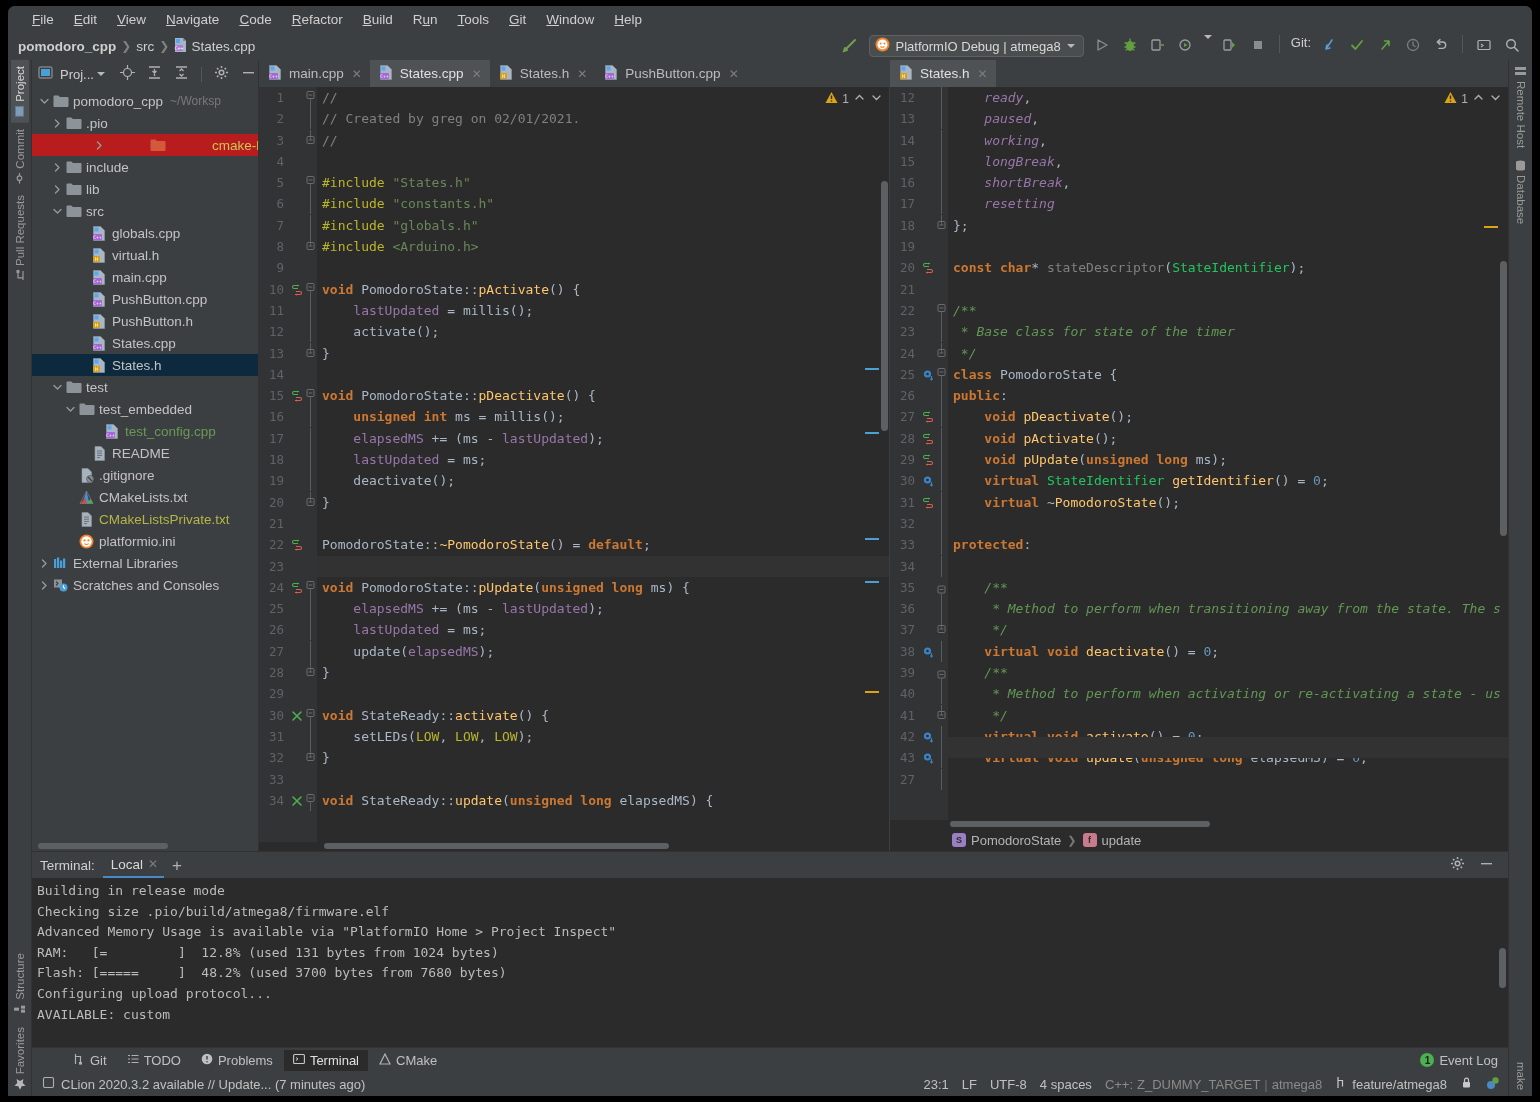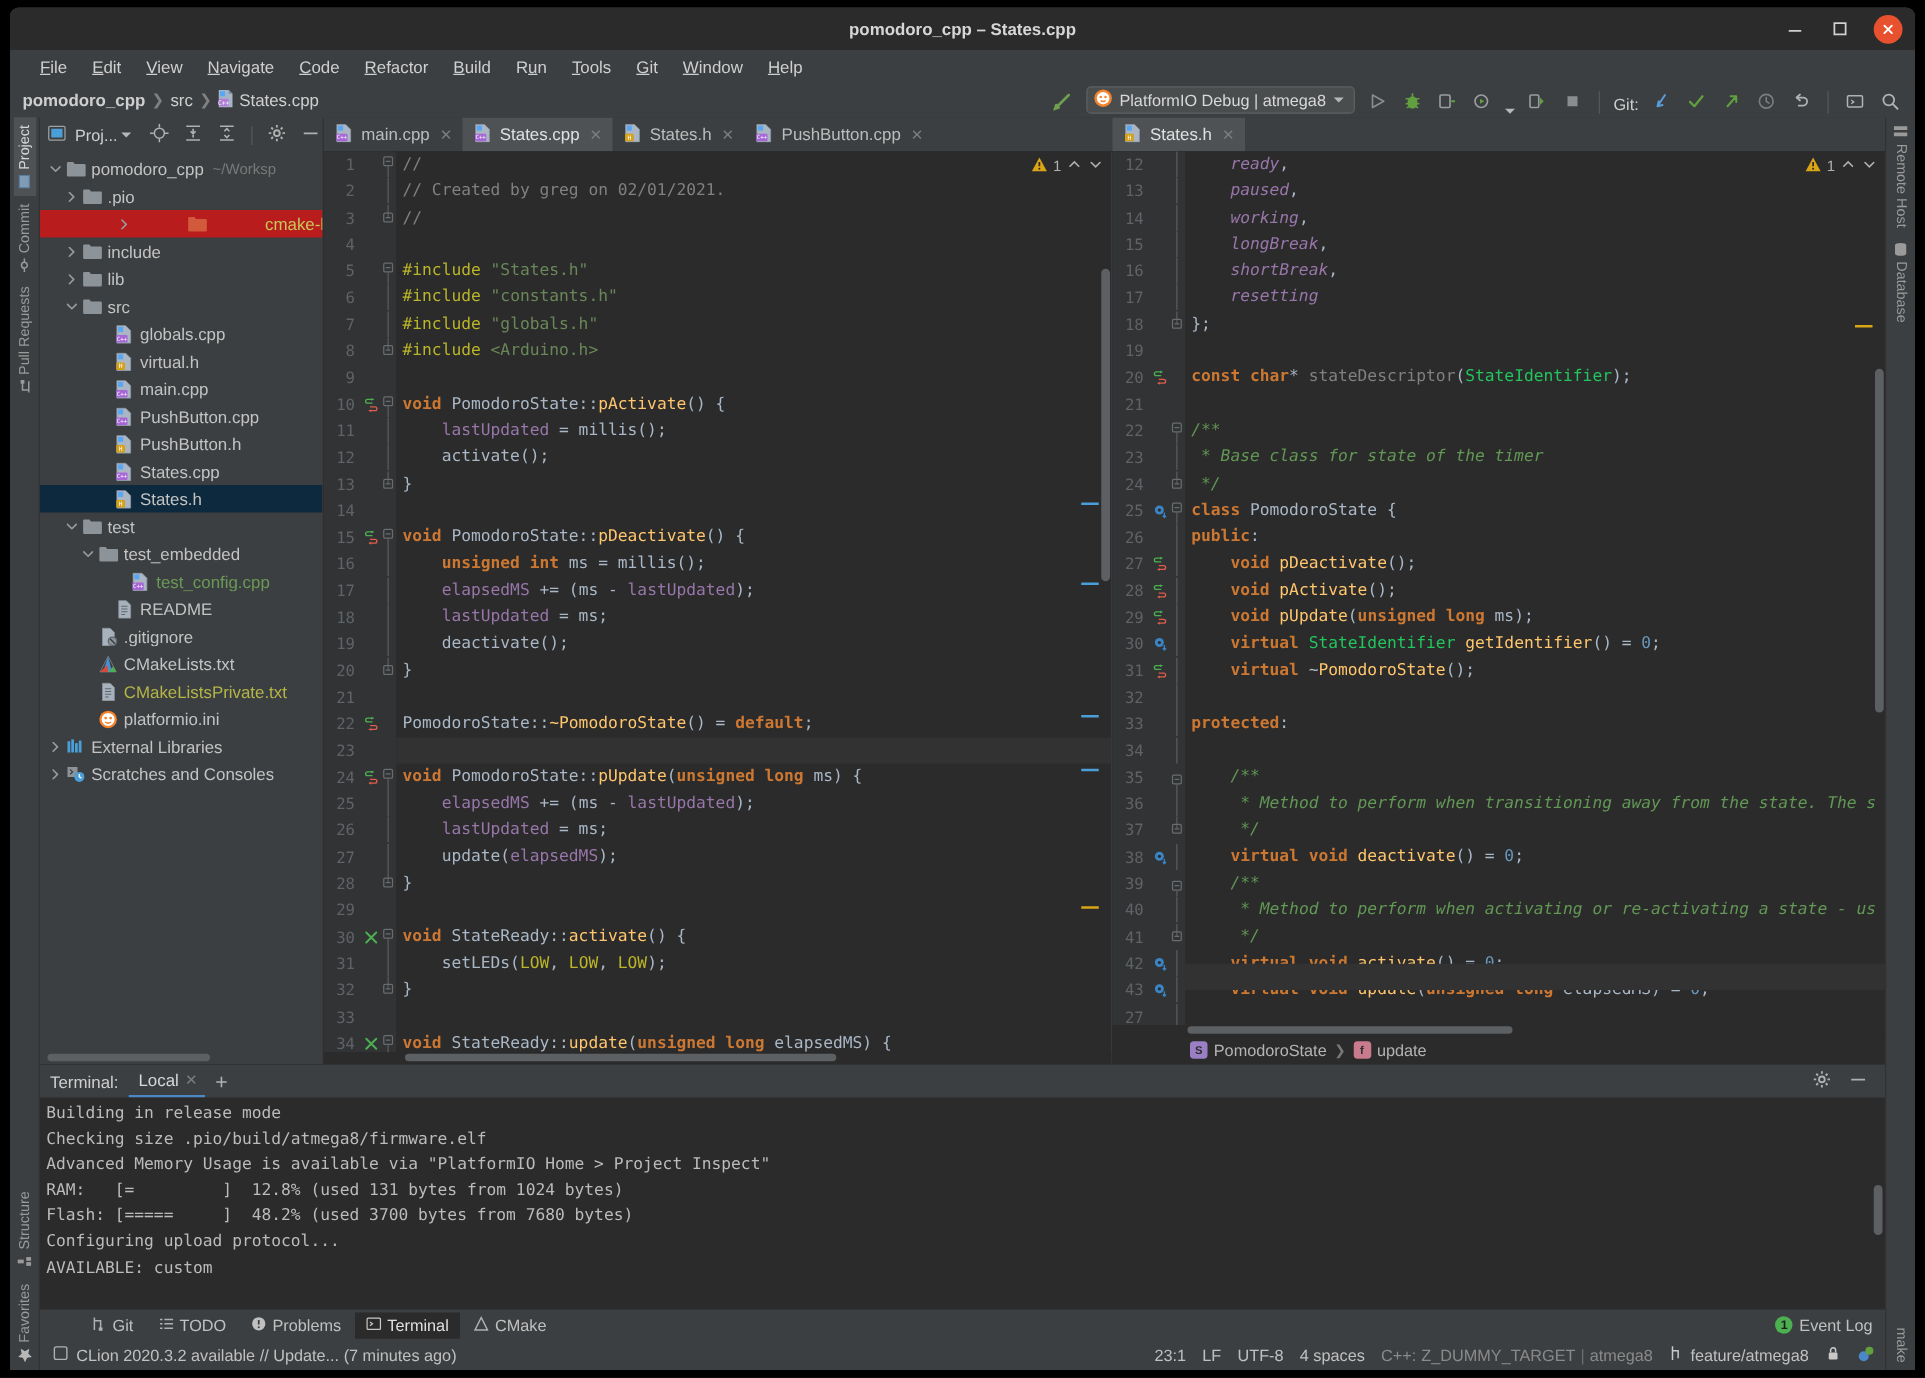--- a/index.html
+++ b/index.html
@@ -29,21 +29,21 @@
   
   .menubar { height:26px; background:#3c3f41; display:flex; align-items:center; padding-left:14px; gap:0px; flex:0 0 26px;}
   .menuitem { padding:2px 10px; font-size:13.5px; color:#cfcfcf; white-space:nowrap;}
   .menuitem u { text-decoration:underline; }
   
   .navrow { height:28px; background:#3c3f41; display:flex; align-items:center; padding:0 10px; flex:0 0 28px; position:relative;}
   .crumbs { display:flex; align-items:center; gap:5px; font-size:13.5px;}
   .crumbs .b { color:#cfcfcf; }
   .crumbs .b.bold { font-weight:bold; }
   .crumbs .sep { color:#808080; font-size:12px;}
-  .toolbarright { margin-left:auto; display:flex; align-items:flex-end; gap:8px; }
+  .toolbarright { margin-left:auto; display:flex; align-items:flex-start; gap:8px; }
   .runcfg {
     display:flex; align-items:center; gap:6px; border:1px solid #5e6060; background:#4a4d4e;
     border-radius:4px; height:22px; padding:0 8px 0 5px; font-size:13px; color:#d8d8d8;
   }
   .chev { width:0;height:0;border-left:4px solid transparent;border-right:4px solid transparent;border-top:4px solid #b8b8b8; }
   .tbicon { width:20px;height:20px; display:flex;align-items:center;justify-content:center;}
   .vdiv { width:1px;height:18px;background:#545759; margin:0 3px;}
   
   .body { flex:1 1 auto; display:flex; min-height:0; }
   .striplt, .striprt { width:24px; background:#3c3f41; display:flex; flex-direction:column; align-items:center; position:relative;}
@@ -144,40 +144,20 @@
   .statusright { margin-left:auto; display:flex; align-items:center; gap:13px;}
   .dim { color:#8a8a8a;}
   .sep2 { color:#6d6d6d;}
   svg { shape-rendering:geometricPrecision; }
 </style>
 </head>
 <body>
 
 <div class="win">
 
-  <div class="titlebar">
-    <div class="title">pomodoro_cpp – States.cpp</div>
-    <div class="wctrl">
-      <div class="wbtn">
-        <svg width="14" height="14" viewBox="0 0 14 14">
-            <rect x="2" y="8" width="10" height="1.4" fill="#d0d0d0"></rect>
-          </svg>
-      </div>
-      <div class="wbtn">
-        <svg width="14" height="14" viewBox="0 0 14 14">
-            <rect x="2.5" y="2.5" width="9" height="9" fill="none" stroke="#d0d0d0" stroke-width="1.4"></rect>
-          </svg>
-      </div>
-      <div class="wclose">
-        <svg width="13" height="13" viewBox="0 0 13 13">
-            <path d="M3.5 3.5 L9.5 9.5 M9.5 3.5 L3.5 9.5" stroke="#fff" stroke-width="1.5" stroke-linecap="round"></path>
-          </svg>
-      </div>
-    </div>
-  </div>
 
   <div class="menubar">
     <div class="menuitem"><u>F</u>ile</div>
     <div class="menuitem"><u>E</u>dit</div>
     <div class="menuitem"><u>V</u>iew</div>
     <div class="menuitem"><u>N</u>avigate</div>
     <div class="menuitem"><u>C</u>ode</div>
     <div class="menuitem"><u>R</u>efactor</div>
     <div class="menuitem"><u>B</u>uild</div>
     <div class="menuitem">R<u>u</u>n</div>

